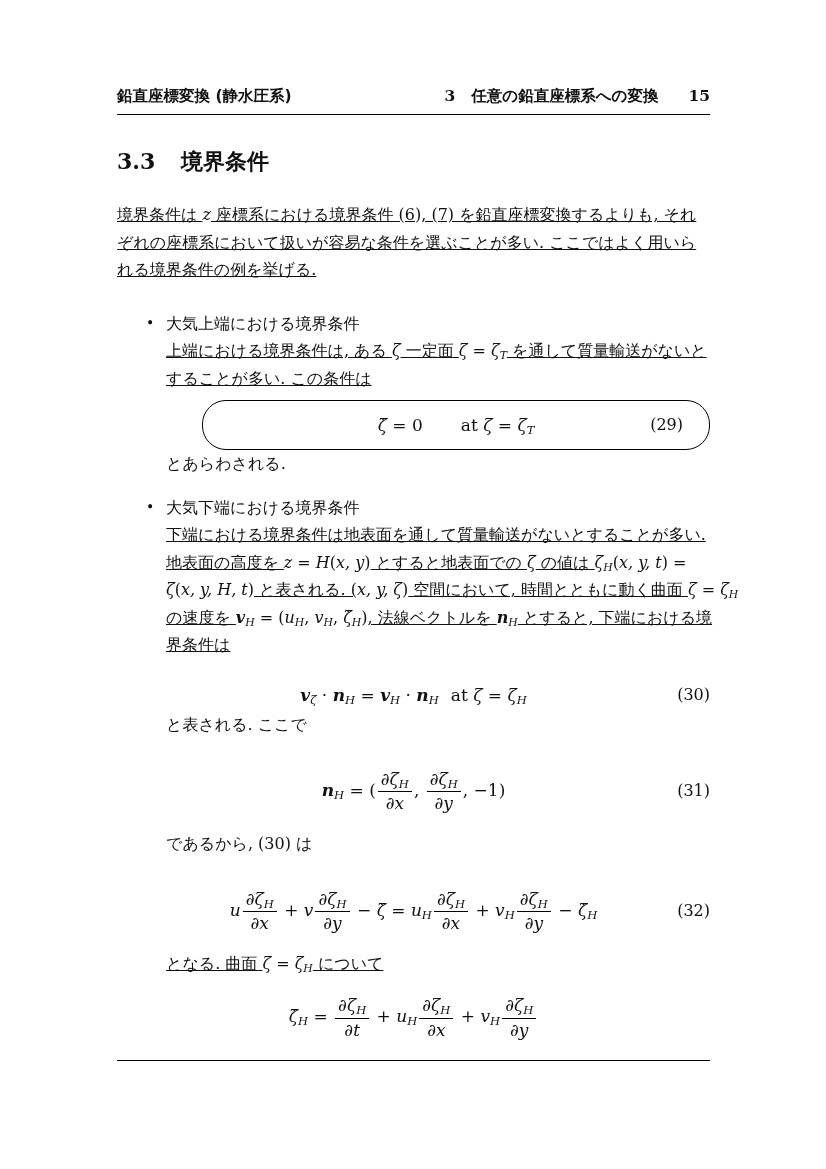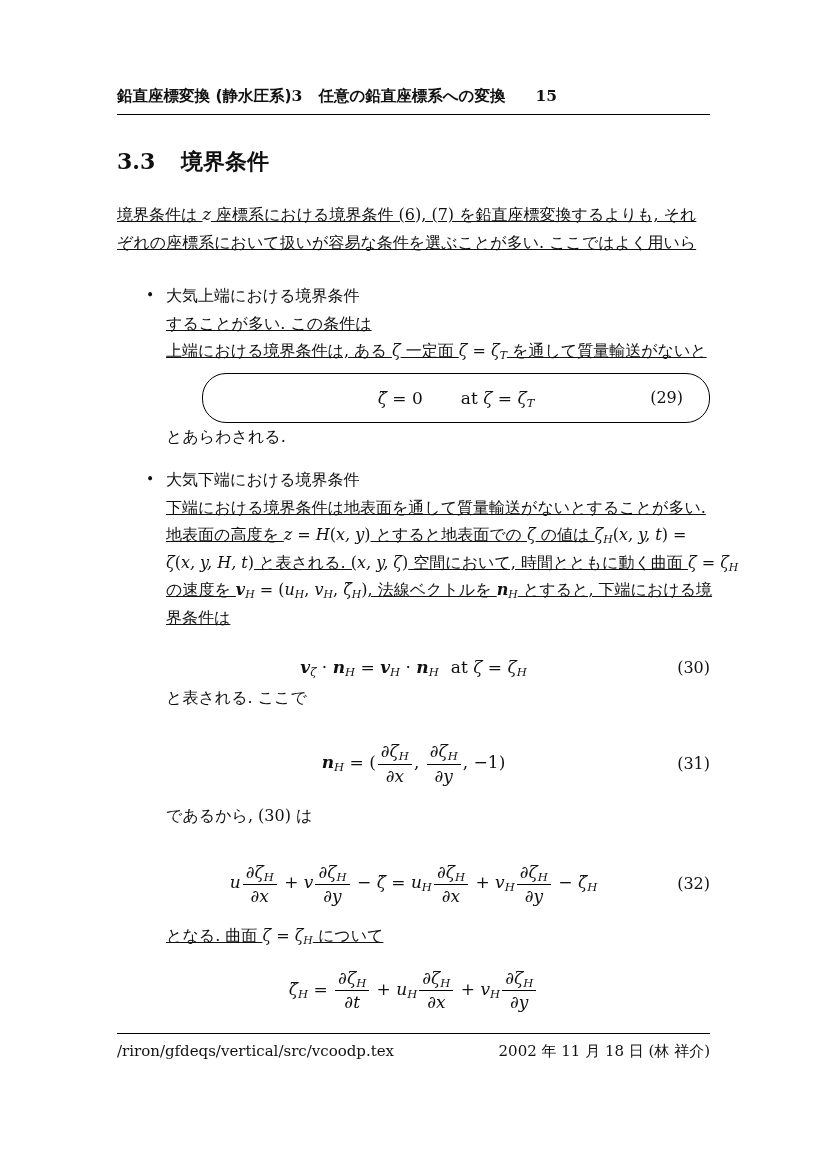--- a/index.html
+++ b/index.html
@@ -7,21 +7,21 @@
     position:relative;
     width:826px;height:1169px;
     background:#ffffff;color:#111;
     font-family:"DejaVu Serif","Liberation Serif",serif;
     font-size:16px;
     overflow:hidden;
     box-sizing:border-box;
     padding:86px 116px 0 117px;
   }
   
-  .hdr{display:flex;align-items:baseline;
+  .hdr{display:flex;justify-content:space-between;align-items:baseline;
        font-weight:bold;font-size:15.5px;
        font-family:"DejaVu Sans","Liberation Sans",sans-serif;}
   .hdr-right{display:flex;align-items:baseline;}
   .hdr-secno{margin-right:16px;font-family:"DejaVu Serif","Liberation Serif",serif;}
   .hdr-page{margin-left:30px;font-family:"DejaVu Serif","Liberation Serif",serif;}
   .rule{border:none;border-top:1.3px solid #000;margin:7px 0 0 0;height:0;}
 
   
   .section-h{margin:32px 0 0 0;font-size:22px;font-weight:bold;
              font-family:"DejaVu Sans","Liberation Sans",sans-serif;}
@@ -89,27 +89,28 @@
   <hr class="rule">
 
   <h2 class="section-h">
     <span class="secno">3.3</span>
     <span>境界条件</span>
   </h2>
 
   <div class="intro">
     <p class="tline"><span class="m-t">境界条件は </span><span class="m-i">z</span><span class="m-t"> 座標系における境界条件 (6), (7) を鉛直座標変換するよりも, それ</span></p>
     <p class="tline"><span class="m-t">ぞれの座標系において扱いが容易な条件を選ぶことが多い. ここではよく用いら</span></p>
+    <p class="tline"><span class="m-t">れる境界条件の例を挙げる.</span></p>
   </div>
 
   <div class="bullet b1">
     <span class="bmark">•</span>
     <p class="tline">大気上端における境界条件</p>
+    <p class="tline"><span class="m-t">上端における境界条件は, ある </span><span class="m-i">ζ</span><span class="m-t"> 一定面 </span><span class="m-i">ζ</span><span class="m-r"> = </span><span class="m-i">ζ</span><sub class="m-sub">T</sub><span class="m-t"> を通して質量輸送がないと</span></p>
     <p class="tline"><span class="m-t">することが多い. この条件は</span></p>
-    <p class="tline"><span class="m-t">上端における境界条件は, ある </span><span class="m-i">ζ</span><span class="m-t"> 一定面 </span><span class="m-i">ζ</span><span class="m-r"> = </span><span class="m-i">ζ</span><sub class="m-sub">T</sub><span class="m-t"> を通して質量輸送がないと</span></p>
 
     <div class="eqbox">
       <div class="deq">
         <span><span class="m-i">ζ̇</span><span class="m-r"> = 0</span><span class="msp" style="width: 38px;"></span><span class="m-r">at  </span><span class="m-i">ζ</span><span class="m-r"> = </span><span class="m-i">ζ</span><sub class="m-sub">T</sub></span>
         <span class="eqno">(29)</span>
       </div>
     </div>
 
     <p class="tline after29">とあらわされる.</p>
   </div>
@@ -149,18 +150,14 @@
 
   <div class="bullet conn32">
     <p class="tline"><span class="m-t">となる. 曲面 </span><span class="m-i">ζ</span><span class="m-r"> = </span><span class="m-i">ζ</span><sub class="m-sub">H</sub><span class="m-t"> について</span></p>
   </div>
 
   <div class="deq eqf">
     <span><span class="m-i">ζ̇</span><sub class="m-sub">H</sub><span class="m-r"> = </span><span class="frac"><span class="num"><span class="m-i">∂ζ</span><sub class="m-sub">H</sub></span><span class="den"><span class="m-i">∂t</span></span></span><span class="m-r"> + </span><span class="m-i">u</span><sub class="m-sub">H</sub><span class="frac"><span class="num"><span class="m-i">∂ζ</span><sub class="m-sub">H</sub></span><span class="den"><span class="m-i">∂x</span></span></span><span class="m-r"> + </span><span class="m-i">v</span><sub class="m-sub">H</sub><span class="frac"><span class="num"><span class="m-i">∂ζ</span><sub class="m-sub">H</sub></span><span class="den"><span class="m-i">∂y</span></span></span></span>
   </div>
 
   <hr class="footer-rule">
-  <div class="ftr">
-    <span>/riron/gfdeqs/vertical/src/vcoodp.tex</span>
-    <span>2002 年 11 月 18 日 (林 祥介)</span>
-  </div>
 
 </div>
 
 </body></html>

